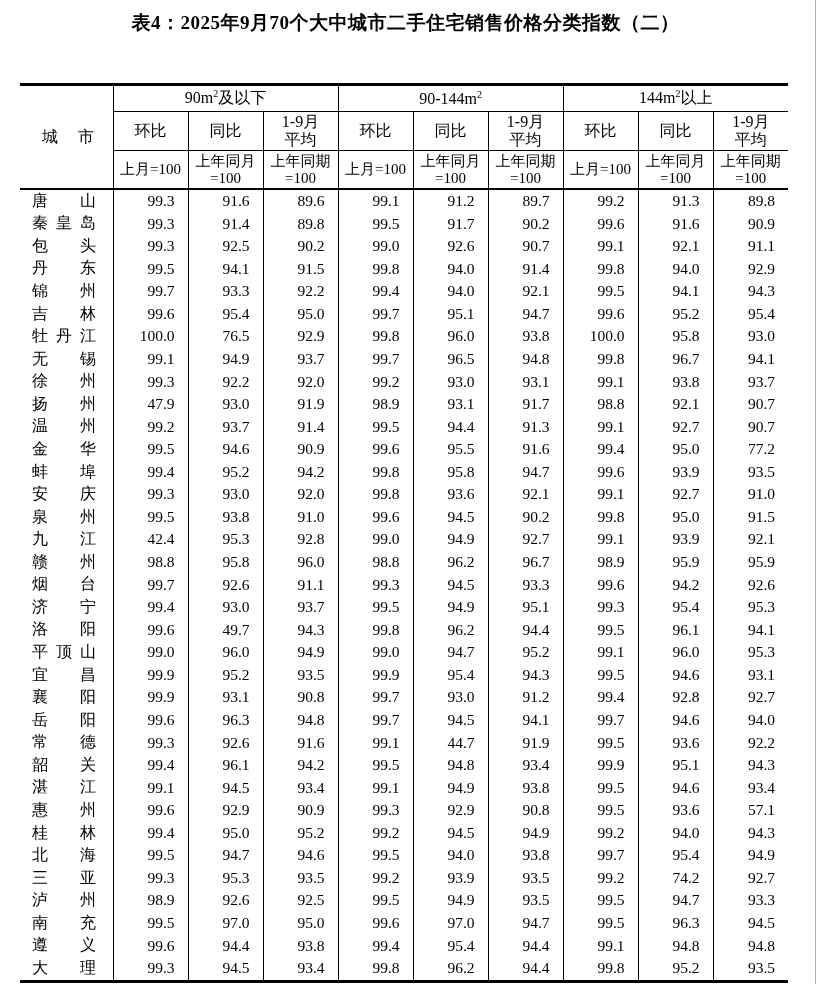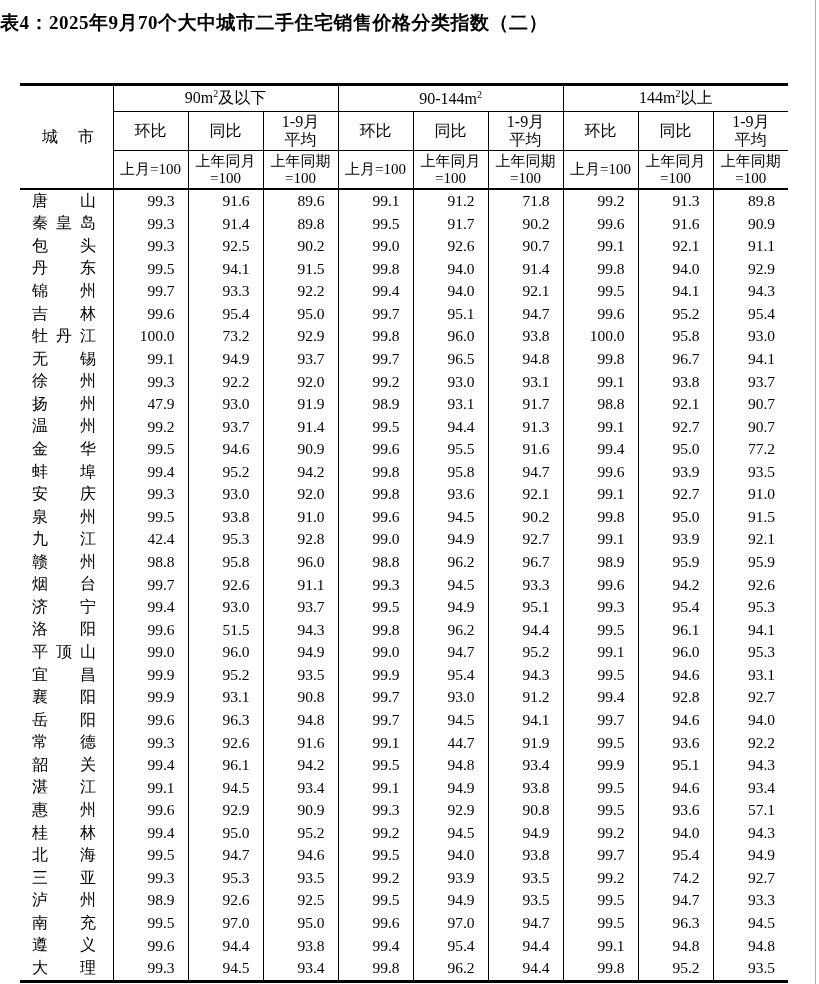--- a/index.html
+++ b/index.html
@@ -16,20 +16,21 @@
   .page-edge {
     position: absolute;
     top: 0;
     bottom: 0;
     right: 3px;
     width: 1px;
     background: #adadad;
   }
   .title {
     margin: 9px 8px 0 0;
+    text-align: center;
     font-size: 19px;
     font-weight: 700;
     line-height: 27px;
     letter-spacing: 0.5px;
   }
   table.idx {
     position: absolute;
     left: 20px;
     top: 83px;
     border-collapse: collapse;
@@ -210,21 +211,21 @@
           <div class="city-line">
             <span>唐</span>
             <span>山</span>
           </div>
         </td>
         <td class="num-cell vline">99.3</td>
         <td class="num-cell vline">91.6</td>
         <td class="num-cell vline">89.6</td>
         <td class="num-cell vline">99.1</td>
         <td class="num-cell vline">91.2</td>
-        <td class="num-cell vline">71.8</td>
+        <td class="num-cell vline">89.7</td>
         <td class="num-cell vline">99.2</td>
         <td class="num-cell vline">91.3</td>
         <td class="num-cell vline">89.8</td>
       </tr>
       <tr>
         <td class="city-cell">
           <div class="city-line">
             <span>秦</span>
             <span>皇</span>
             <span>岛</span>
@@ -310,21 +311,21 @@
       </tr>
       <tr>
         <td class="city-cell">
           <div class="city-line">
             <span>牡</span>
             <span>丹</span>
             <span>江</span>
           </div>
         </td>
         <td class="num-cell vline">100.0</td>
-        <td class="num-cell vline">73.2</td>
+        <td class="num-cell vline">76.5</td>
         <td class="num-cell vline">92.9</td>
         <td class="num-cell vline">99.8</td>
         <td class="num-cell vline">96.0</td>
         <td class="num-cell vline">93.8</td>
         <td class="num-cell vline">100.0</td>
         <td class="num-cell vline">95.8</td>
         <td class="num-cell vline">93.0</td>
       </tr>
       <tr>
         <td class="city-cell">
@@ -531,21 +532,21 @@
         <td class="num-cell vline">95.3</td>
       </tr>
       <tr>
         <td class="city-cell">
           <div class="city-line">
             <span>洛</span>
             <span>阳</span>
           </div>
         </td>
         <td class="num-cell vline">99.6</td>
-        <td class="num-cell vline">51.5</td>
+        <td class="num-cell vline">49.7</td>
         <td class="num-cell vline">94.3</td>
         <td class="num-cell vline">99.8</td>
         <td class="num-cell vline">96.2</td>
         <td class="num-cell vline">94.4</td>
         <td class="num-cell vline">99.5</td>
         <td class="num-cell vline">96.1</td>
         <td class="num-cell vline">94.1</td>
       </tr>
       <tr>
         <td class="city-cell">

